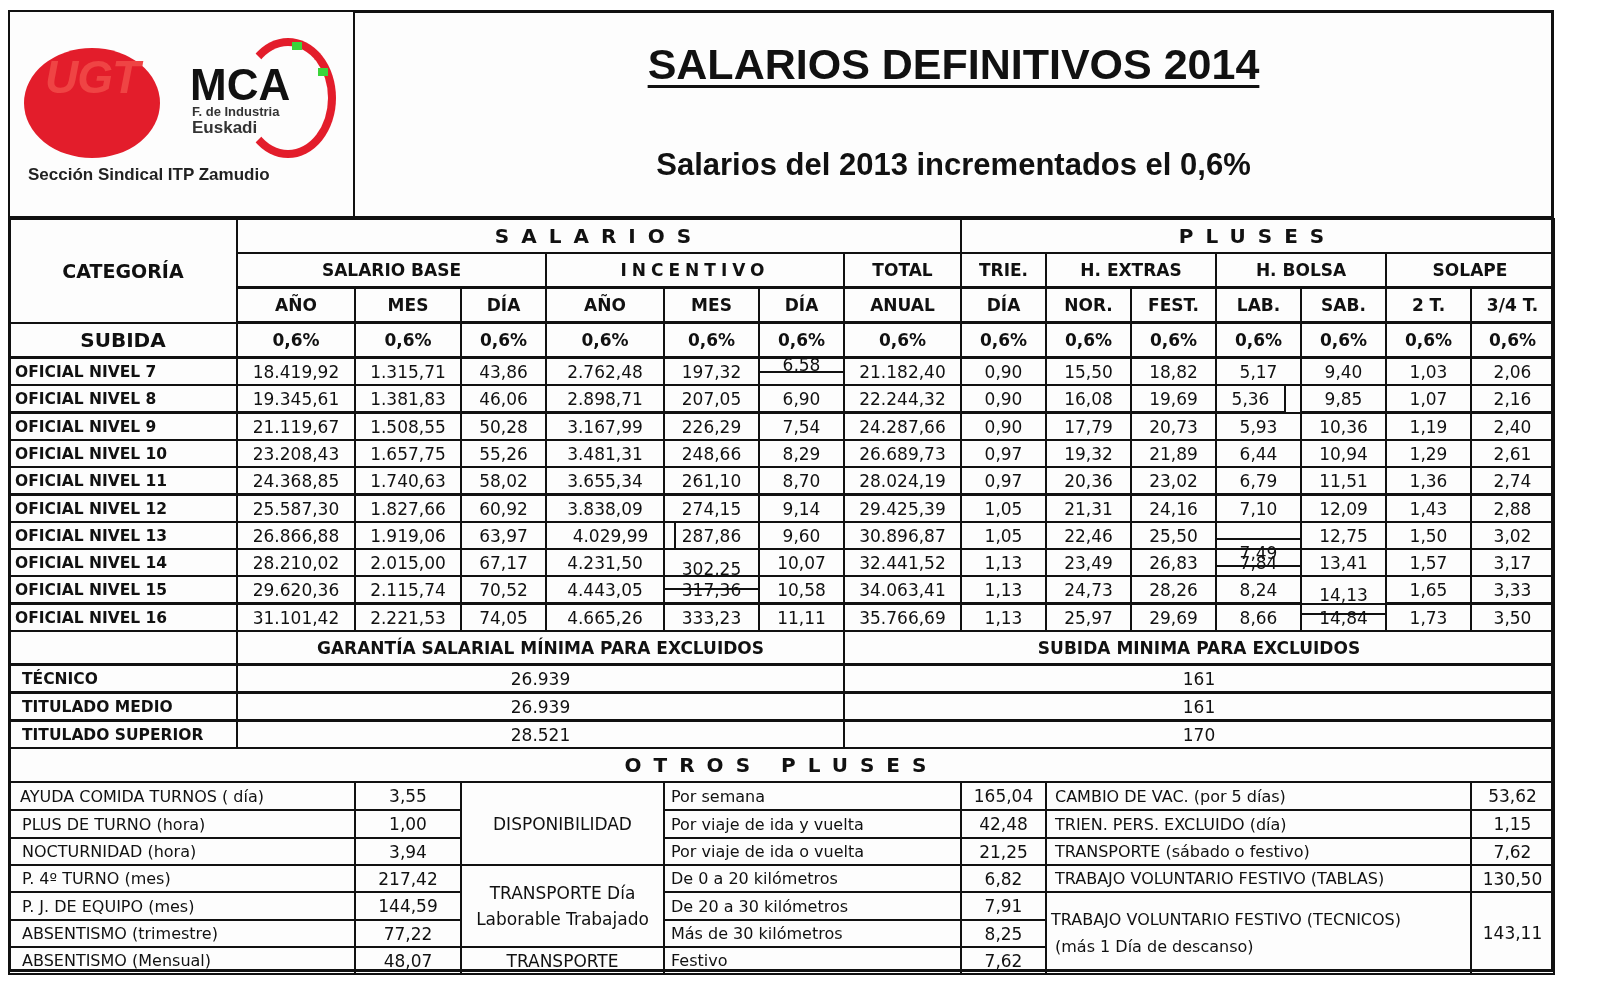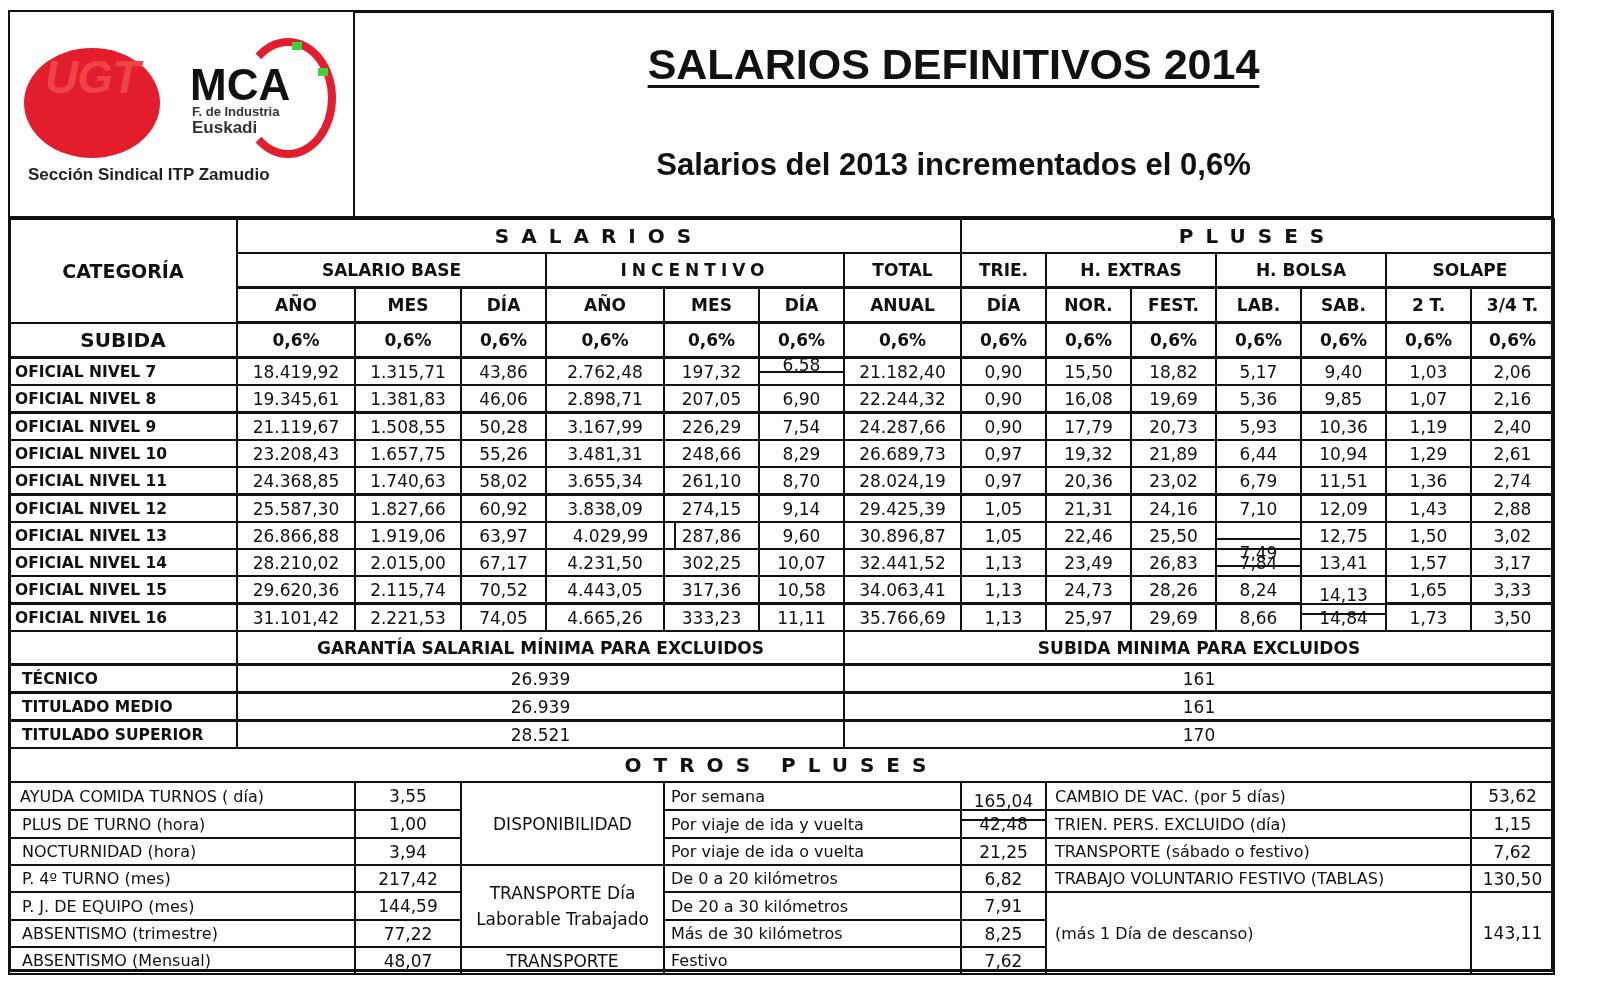--- a/index.html
+++ b/index.html
@@ -103,21 +103,21 @@
     <div class="c b num" style="left: 236px; top: 384px; width: 120px; height: 29px;">19.345,61</div>
     <div class="c b num" style="left: 354px; top: 384px; width: 108px; height: 29px;">1.381,83</div>
     <div class="c b num" style="left: 460px; top: 384px; width: 87px; height: 29px;">46,06</div>
     <div class="c b num" style="left: 545px; top: 384px; width: 120px; height: 29px;">2.898,71</div>
     <div class="c b num" style="left: 663px; top: 384px; width: 97px; height: 29px;">207,05</div>
     <div class="c b num" style="left: 758px; top: 384px; width: 87px; height: 29px;">6,90</div>
     <div class="c b num" style="left: 843px; top: 384px; width: 119px; height: 29px;">22.244,32</div>
     <div class="c b num" style="left: 960px; top: 384px; width: 87px; height: 29px;">0,90</div>
     <div class="c b num" style="left: 1045px; top: 384px; width: 87px; height: 29px;">16,08</div>
     <div class="c b num" style="left: 1130px; top: 384px; width: 87px; height: 29px;">19,69</div>
-    <div class="c b num" style="left: 1215px; top: 384px; width: 87px; height: 29px;">5,36</div>
+    <div class="c b num" style="left: 1215px; top: 384px; width: 71px; height: 29px;">5,36</div>
     <div class="c b num" style="left: 1300px; top: 384px; width: 87px; height: 29px;">9,85</div>
     <div class="c b num" style="left: 1385px; top: 384px; width: 87px; height: 29px;">1,07</div>
     <div class="c b num" style="left: 1470px; top: 384px; width: 85px; height: 29px;">2,16</div>
     <div class="c b lbl" style="left: 8px; top: 412px; width: 230px; height: 29px;">OFICIAL NIVEL 9</div>
     <div class="c b num" style="left: 236px; top: 412px; width: 120px; height: 29px;">21.119,67</div>
     <div class="c b num" style="left: 354px; top: 412px; width: 108px; height: 29px;">1.508,55</div>
     <div class="c b num" style="left: 460px; top: 412px; width: 87px; height: 29px;">50,28</div>
     <div class="c b num" style="left: 545px; top: 412px; width: 120px; height: 29px;">3.167,99</div>
     <div class="c b num" style="left: 663px; top: 412px; width: 97px; height: 29px;">226,29</div>
     <div class="c b num" style="left: 758px; top: 412px; width: 87px; height: 29px;">7,54</div>
@@ -187,21 +187,21 @@
     <div class="c b num" style="left: 1130px; top: 521px; width: 87px; height: 29px;">25,50</div>
     <div class="c b num" style="left: 1215px; top: 521px; width: 87px; height: 29px; margin-top: 17px;">7,49</div>
     <div class="c b num" style="left: 1300px; top: 521px; width: 87px; height: 29px;">12,75</div>
     <div class="c b num" style="left: 1385px; top: 521px; width: 87px; height: 29px;">1,50</div>
     <div class="c b num" style="left: 1470px; top: 521px; width: 85px; height: 29px;">3,02</div>
     <div class="c b lbl" style="left: 8px; top: 548px; width: 230px; height: 29px;">OFICIAL NIVEL 14</div>
     <div class="c b num" style="left: 236px; top: 548px; width: 120px; height: 29px;">28.210,02</div>
     <div class="c b num" style="left: 354px; top: 548px; width: 108px; height: 29px;">2.015,00</div>
     <div class="c b num" style="left: 460px; top: 548px; width: 87px; height: 29px;">67,17</div>
     <div class="c b num" style="left: 545px; top: 548px; width: 120px; height: 29px;">4.231,50</div>
-    <div class="c b num" style="left: 663px; top: 548px; width: 97px; height: 29px;">302,25</div>
+    <div class="c b num" style="left: 663px; top: 548px; width: 97px; height: 42px;">302,25</div>
     <div class="c b num" style="left: 758px; top: 548px; width: 87px; height: 29px;">10,07</div>
     <div class="c b num" style="left: 843px; top: 548px; width: 119px; height: 29px;">32.441,52</div>
     <div class="c b num" style="left: 960px; top: 548px; width: 87px; height: 29px;">1,13</div>
     <div class="c b num" style="left: 1045px; top: 548px; width: 87px; height: 29px;">23,49</div>
     <div class="c b num" style="left: 1130px; top: 548px; width: 87px; height: 29px;">26,83</div>
     <div class="c b num" style="left: 1215px; top: 548px; width: 87px; height: 29px;">7,84</div>
     <div class="c b num" style="left: 1300px; top: 548px; width: 87px; height: 29px;">13,41</div>
     <div class="c b num" style="left: 1385px; top: 548px; width: 87px; height: 29px;">1,57</div>
     <div class="c b num" style="left: 1470px; top: 548px; width: 85px; height: 29px;">3,17</div>
     <div class="c b lbl" style="left: 8px; top: 575px; width: 230px; height: 29px;">OFICIAL NIVEL 15</div>
@@ -261,21 +261,21 @@
     <div class="c b num" style="left: 354px; top: 919px; width: 108px; height: 29px;">77,22</div>
     <div class="c b lt" style="left: 8px; top: 946px; width: 348px; height: 29px; padding-left: 12px;">ABSENTISMO (Mensual)</div>
     <div class="c b num" style="left: 354px; top: 946px; width: 108px; height: 29px;">48,07</div>
     <div class="c b num" style="left: 460px; top: 781px; width: 205px; height: 85px;">DISPONIBILIDAD</div>
     <div class="c b num" style="left: 460px; top: 864px; width: 205px; height: 84px; flex-direction: column; line-height: 26px;">
       <span>TRANSPORTE Día</span>
       <span>Laborable Trabajado</span>
     </div>
     <div class="c b num" style="left: 460px; top: 946px; width: 205px; height: 29px;">TRANSPORTE</div>
     <div class="c b lt" style="left: 663px; top: 781px; width: 299px; height: 30px; padding-left: 6px;">Por semana</div>
-    <div class="c b num" style="left: 960px; top: 781px; width: 87px; height: 40px; text-align: center;">165,04</div>
+    <div class="c b num" style="left: 960px; top: 781px; width: 87px; height: 30px; text-align: center;">165,04</div>
     <div class="c b lt" style="left: 663px; top: 809px; width: 299px; height: 30px; padding-left: 6px;">Por viaje de ida y vuelta</div>
     <div class="c b num" style="left: 960px; top: 809px; width: 87px; height: 30px;">42,48</div>
     <div class="c b lt" style="left: 663px; top: 837px; width: 299px; height: 29px; padding-left: 6px;">Por viaje de ida o vuelta</div>
     <div class="c b num" style="left: 960px; top: 837px; width: 87px; height: 29px;">21,25</div>
     <div class="c b lt" style="left: 663px; top: 864px; width: 299px; height: 29px; padding-left: 6px;">De 0 a 20 kilómetros</div>
     <div class="c b num" style="left: 960px; top: 864px; width: 87px; height: 29px;">6,82</div>
     <div class="c b lt" style="left: 663px; top: 891px; width: 299px; height: 30px; padding-left: 6px;">De 20 a 30 kilómetros</div>
     <div class="c b num" style="left: 960px; top: 891px; width: 87px; height: 30px;">7,91</div>
     <div class="c b lt" style="left: 663px; top: 919px; width: 299px; height: 29px; padding-left: 6px;">Más de 30 kilómetros</div>
     <div class="c b num" style="left: 960px; top: 919px; width: 87px; height: 29px;">8,25</div>
@@ -283,17 +283,18 @@
     <div class="c b num" style="left: 960px; top: 946px; width: 87px; height: 29px;">7,62</div>
     <div class="c b lt" style="left: 1045px; top: 781px; width: 427px; height: 30px; padding-left: 8px;">CAMBIO DE VAC. (por 5 días)</div>
     <div class="c b num" style="left: 1470px; top: 781px; width: 85px; height: 30px;">53,62</div>
     <div class="c b lt" style="left: 1045px; top: 809px; width: 427px; height: 30px; padding-left: 8px;">TRIEN.  PERS. EXCLUIDO (día)</div>
     <div class="c b num" style="left: 1470px; top: 809px; width: 85px; height: 30px;">1,15</div>
     <div class="c b lt" style="left: 1045px; top: 837px; width: 427px; height: 29px; padding-left: 8px;">TRANSPORTE (sábado o  festivo)</div>
     <div class="c b num" style="left: 1470px; top: 837px; width: 85px; height: 29px;">7,62</div>
     <div class="c b lt" style="left: 1045px; top: 864px; width: 427px; height: 29px; padding-left: 8px;">TRABAJO VOLUNTARIO FESTIVO (TABLAS)</div>
     <div class="c b num" style="left: 1470px; top: 864px; width: 85px; height: 29px;">130,50</div>
     <div class="c b lt" style="left: 1045px; top: 891px; width: 427px; height: 84px; flex-direction: column; align-items: flex-start; justify-content: center; line-height: 27px; padding-left: 4px;">
+      <span>TRABAJO VOLUNTARIO FESTIVO (TECNICOS)</span>
       <span style="padding-left: 4px;">(más 1 Día de descanso)</span>
     </div>
     <div class="c b num" style="left: 1470px; top: 891px; width: 85px; height: 84px;">143,11</div>
   </div>
 <div id="bottom-area"></div>
 
 </body></html>

